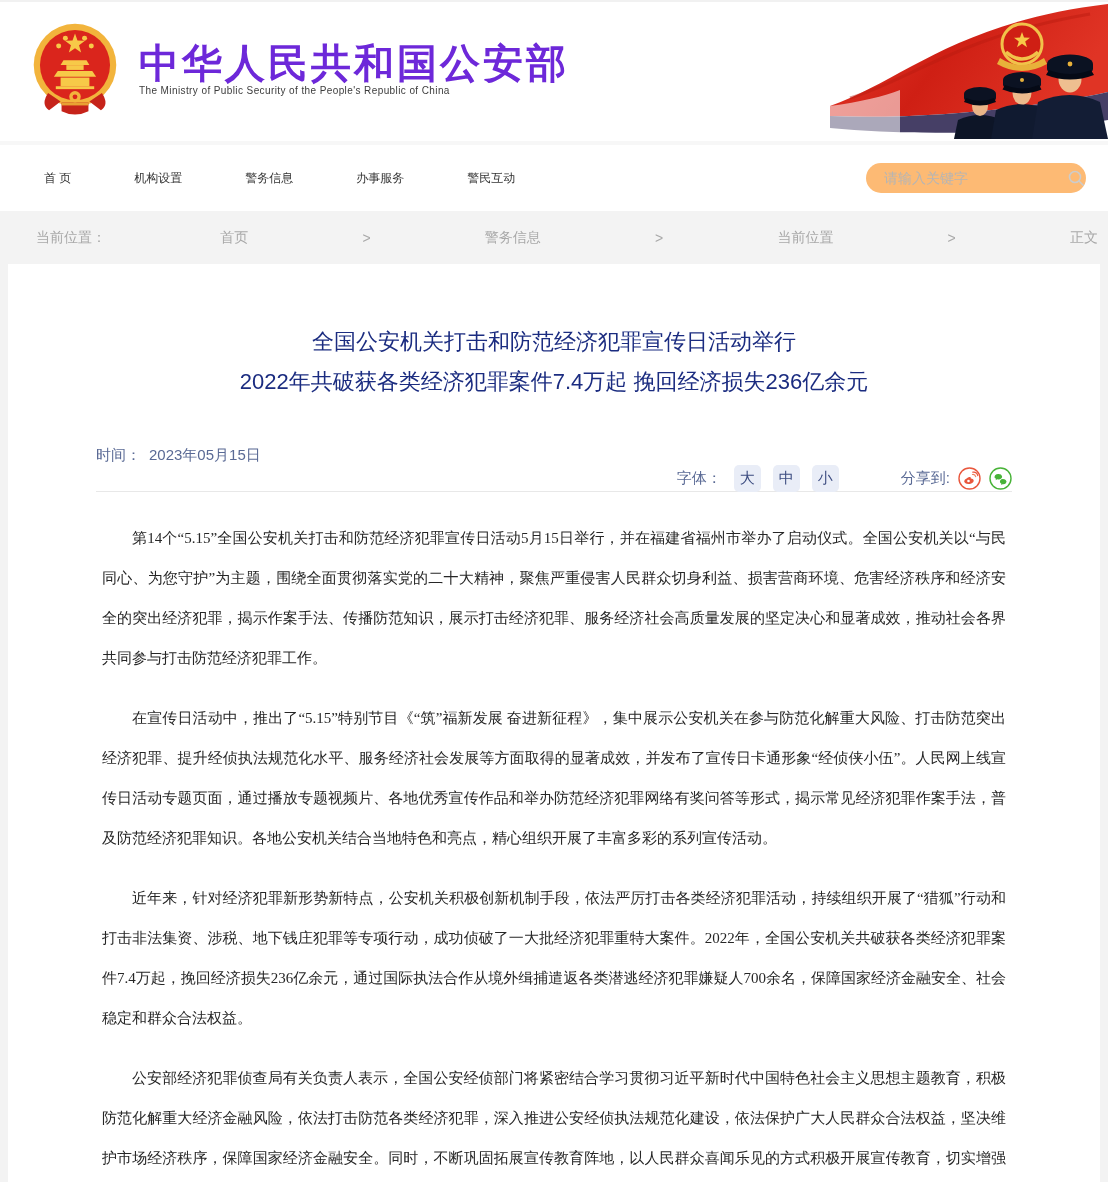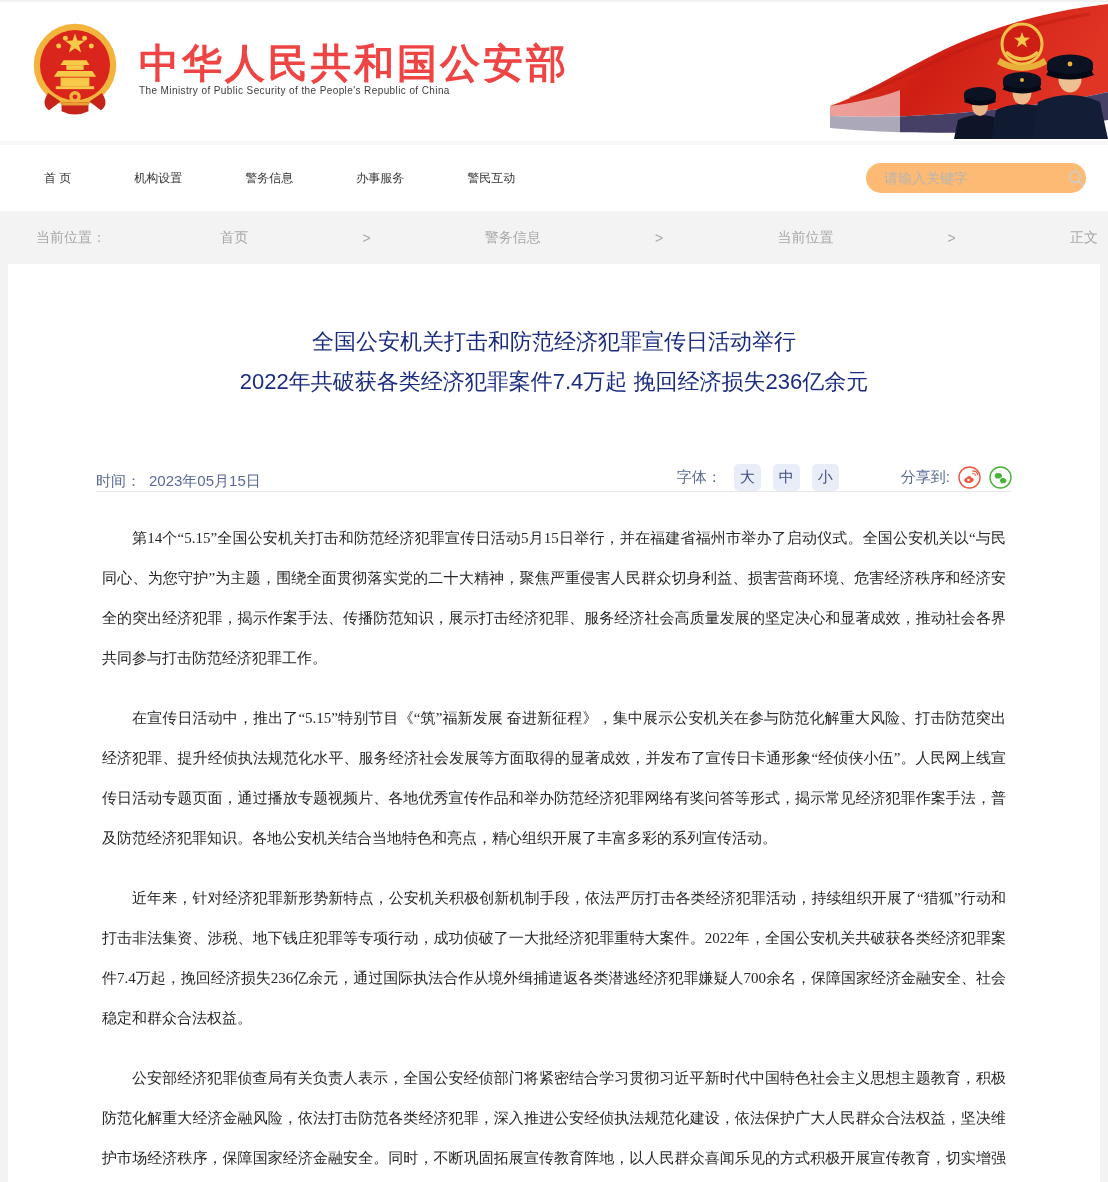--- a/index.html
+++ b/index.html
@@ -15,21 +15,21 @@
 
   
   .site-header{
     position:relative; height:145px; background:#fff;
     border-top:2px solid #f1f1f1; border-bottom:4px solid #f7f7f7;
   }
   .logo-block{ display:flex; align-items:center; padding:18px 0 0 27px; }
   .emblem-wrap{ width:96px; height:96px; flex:0 0 auto; }
   .titles{ margin-left:16px; }
   .site-title{
-    font-size:40px; font-weight:bold; color:#ef4444;
+    font-size:40px; font-weight:bold; color:#6d28d9;
     letter-spacing:3px; line-height:1.1; white-space:nowrap;
   }
   .site-subtitle{
     font-size:10px; color:#3c3c3c; letter-spacing:0.4px; white-space:nowrap;
   }
   .header-photo{ position:absolute; top:0; right:0; width:278px; height:137px; overflow:hidden; }
 
   
   .main-nav{
     height:66px; background:#fff; display:flex; align-items:center;
@@ -61,22 +61,22 @@
   .content-panel{
     margin:0 8px; background:#fff; min-height:906px; padding:0 88px 40px;
   }
   .article-title{
     margin:0; padding-top:58px; text-align:center;
     font-size:22px; font-weight:normal; color:#1b2c80; line-height:40px;
   }
   .article-title .t-line{ display:block; }
 
   .meta-row{
-    margin-top:44px; height:46px; display:flex; align-items:flex-end;
-    border-bottom:1px solid #e8e8e8; font-size:15px; color:#5a6a95;
+    margin-top:44px; height:46px; display:flex; align-items:flex-start;
+    border-bottom:1px solid #e8e8e8; font-size:15px; color:#5a6a95;flex-direction:column;
   }
   .meta-time{ display:flex; align-items:center; }
   .meta-time .v{ margin-left:8px; }
   .meta-right{ margin-left:auto; display:flex; align-items:center; }
   .font-group{ display:flex; align-items:center; }
   .font-btn{
     width:27px; height:27px; margin-left:12px; background:#e9edf7; color:#3c4c80;
     border-radius:5px; display:flex; align-items:center; justify-content:center;
     font-size:15px; cursor:pointer;
   }

